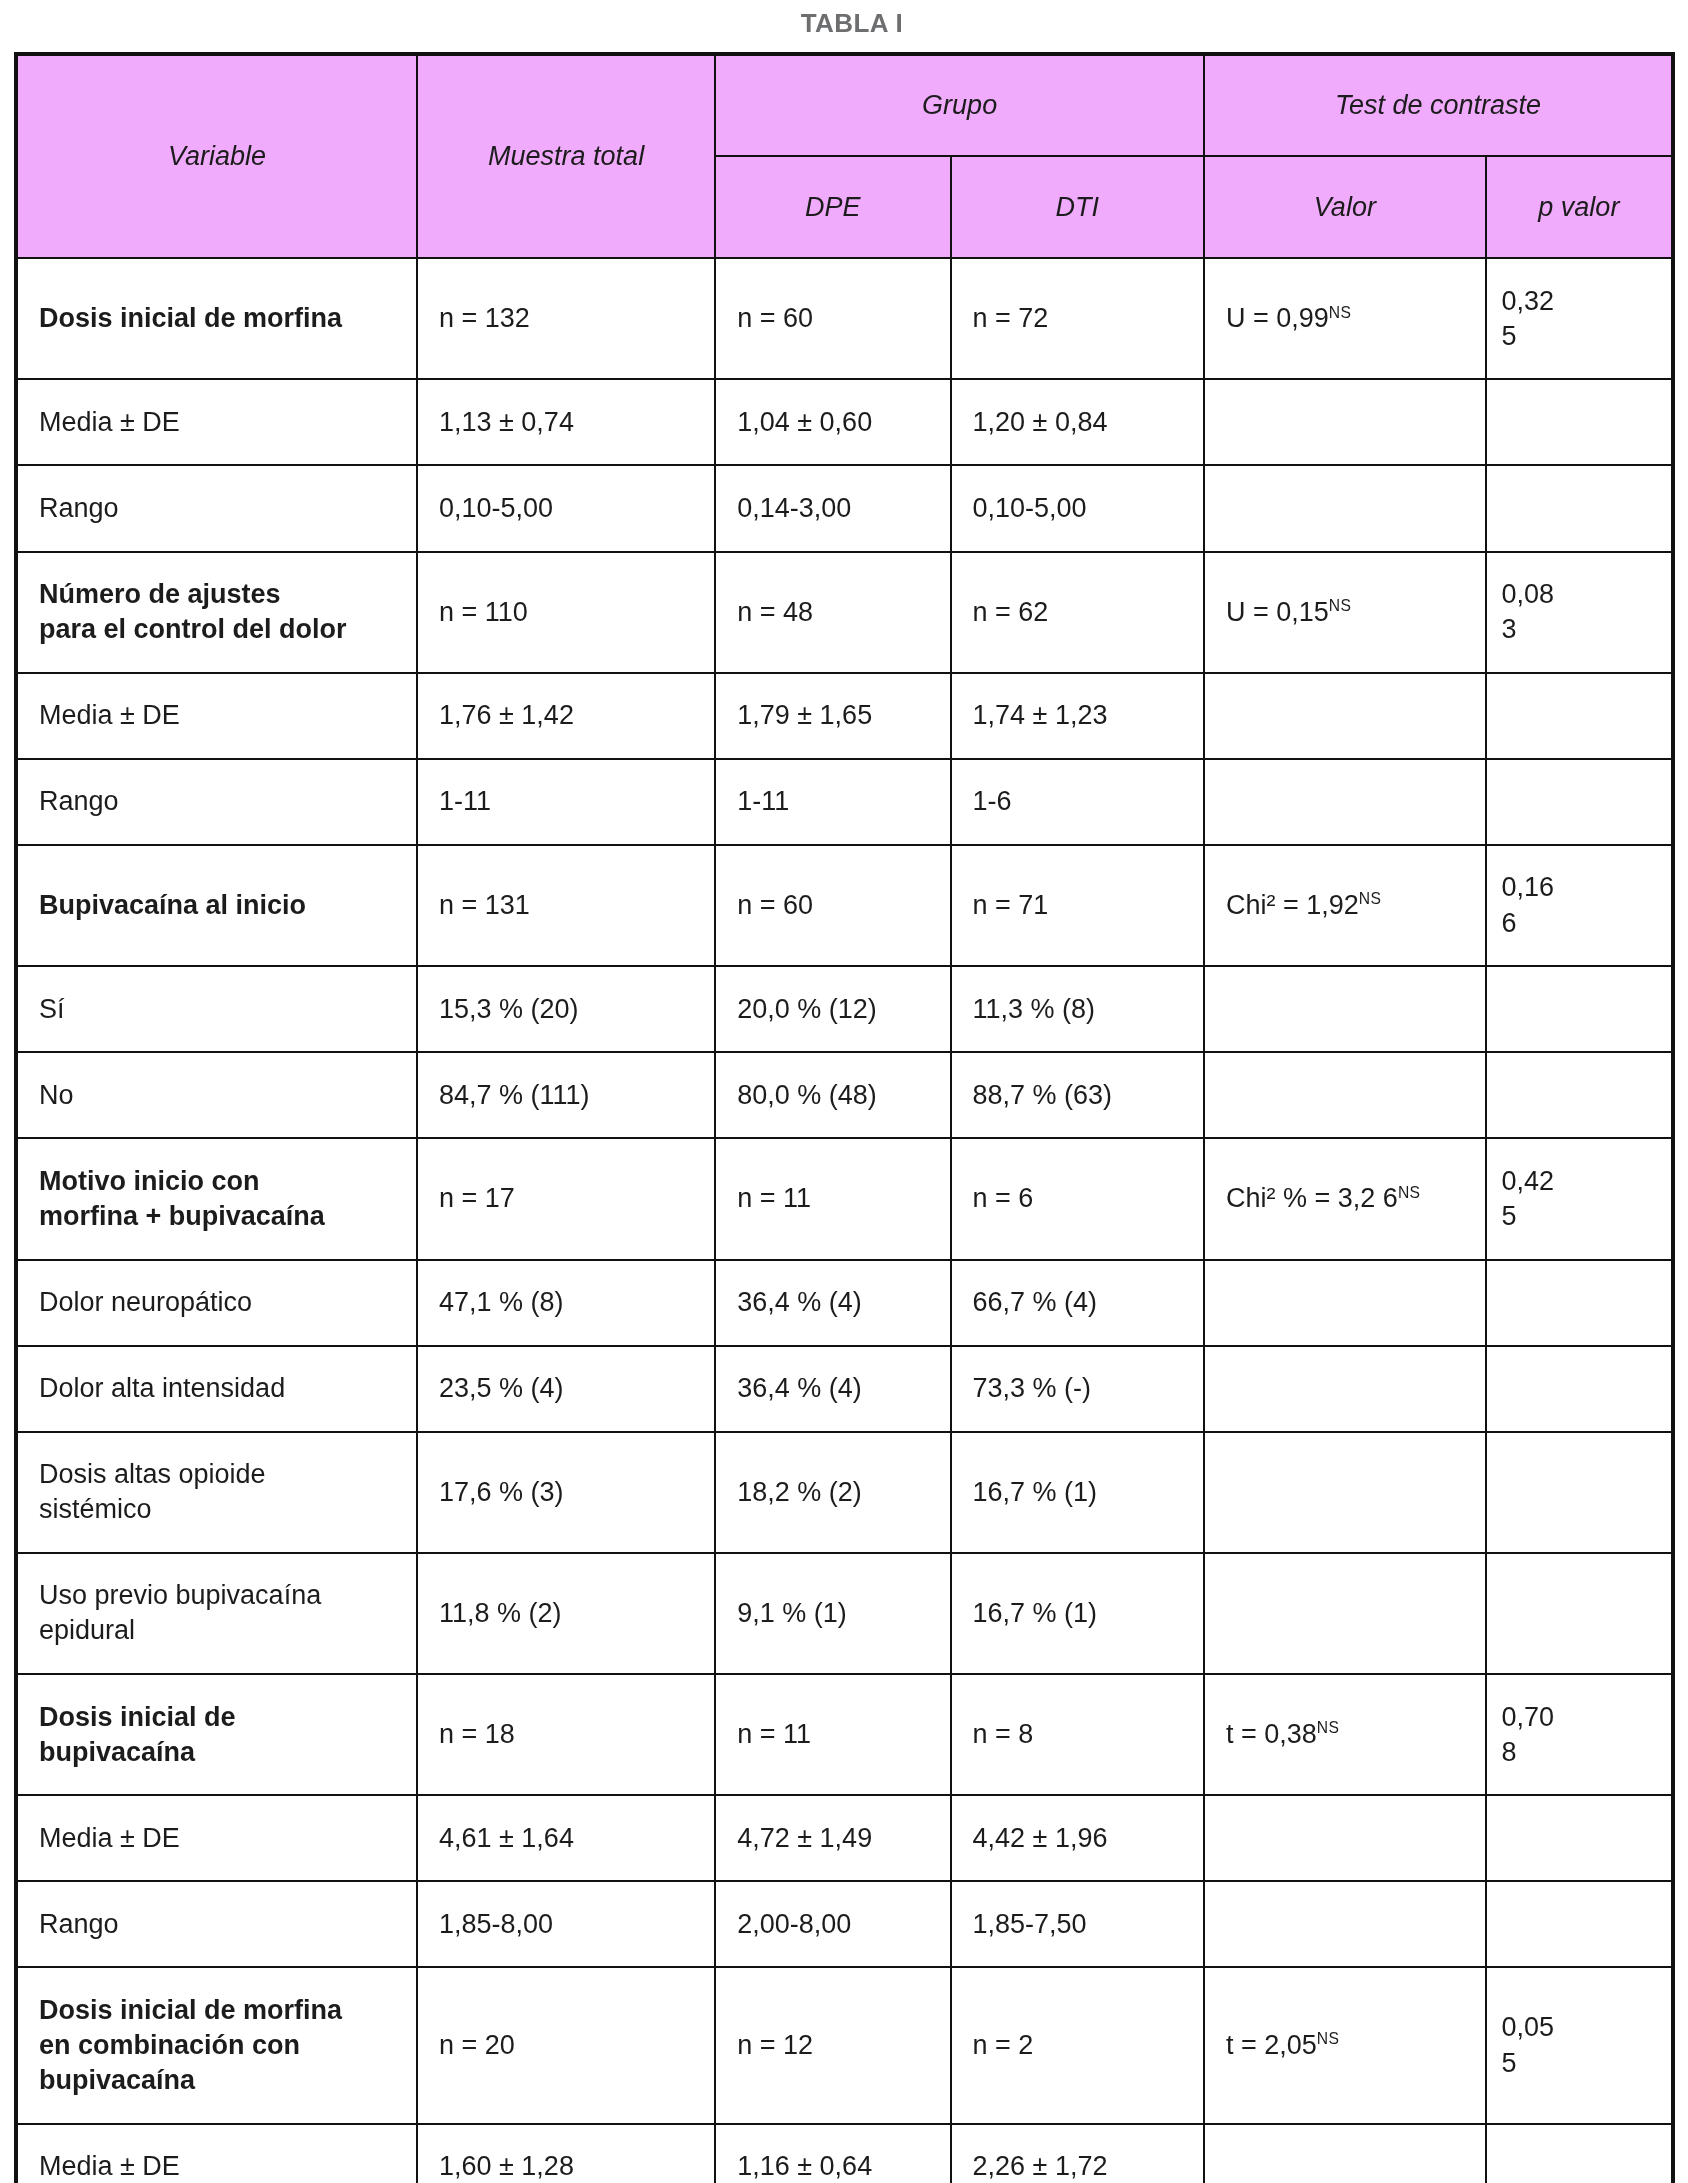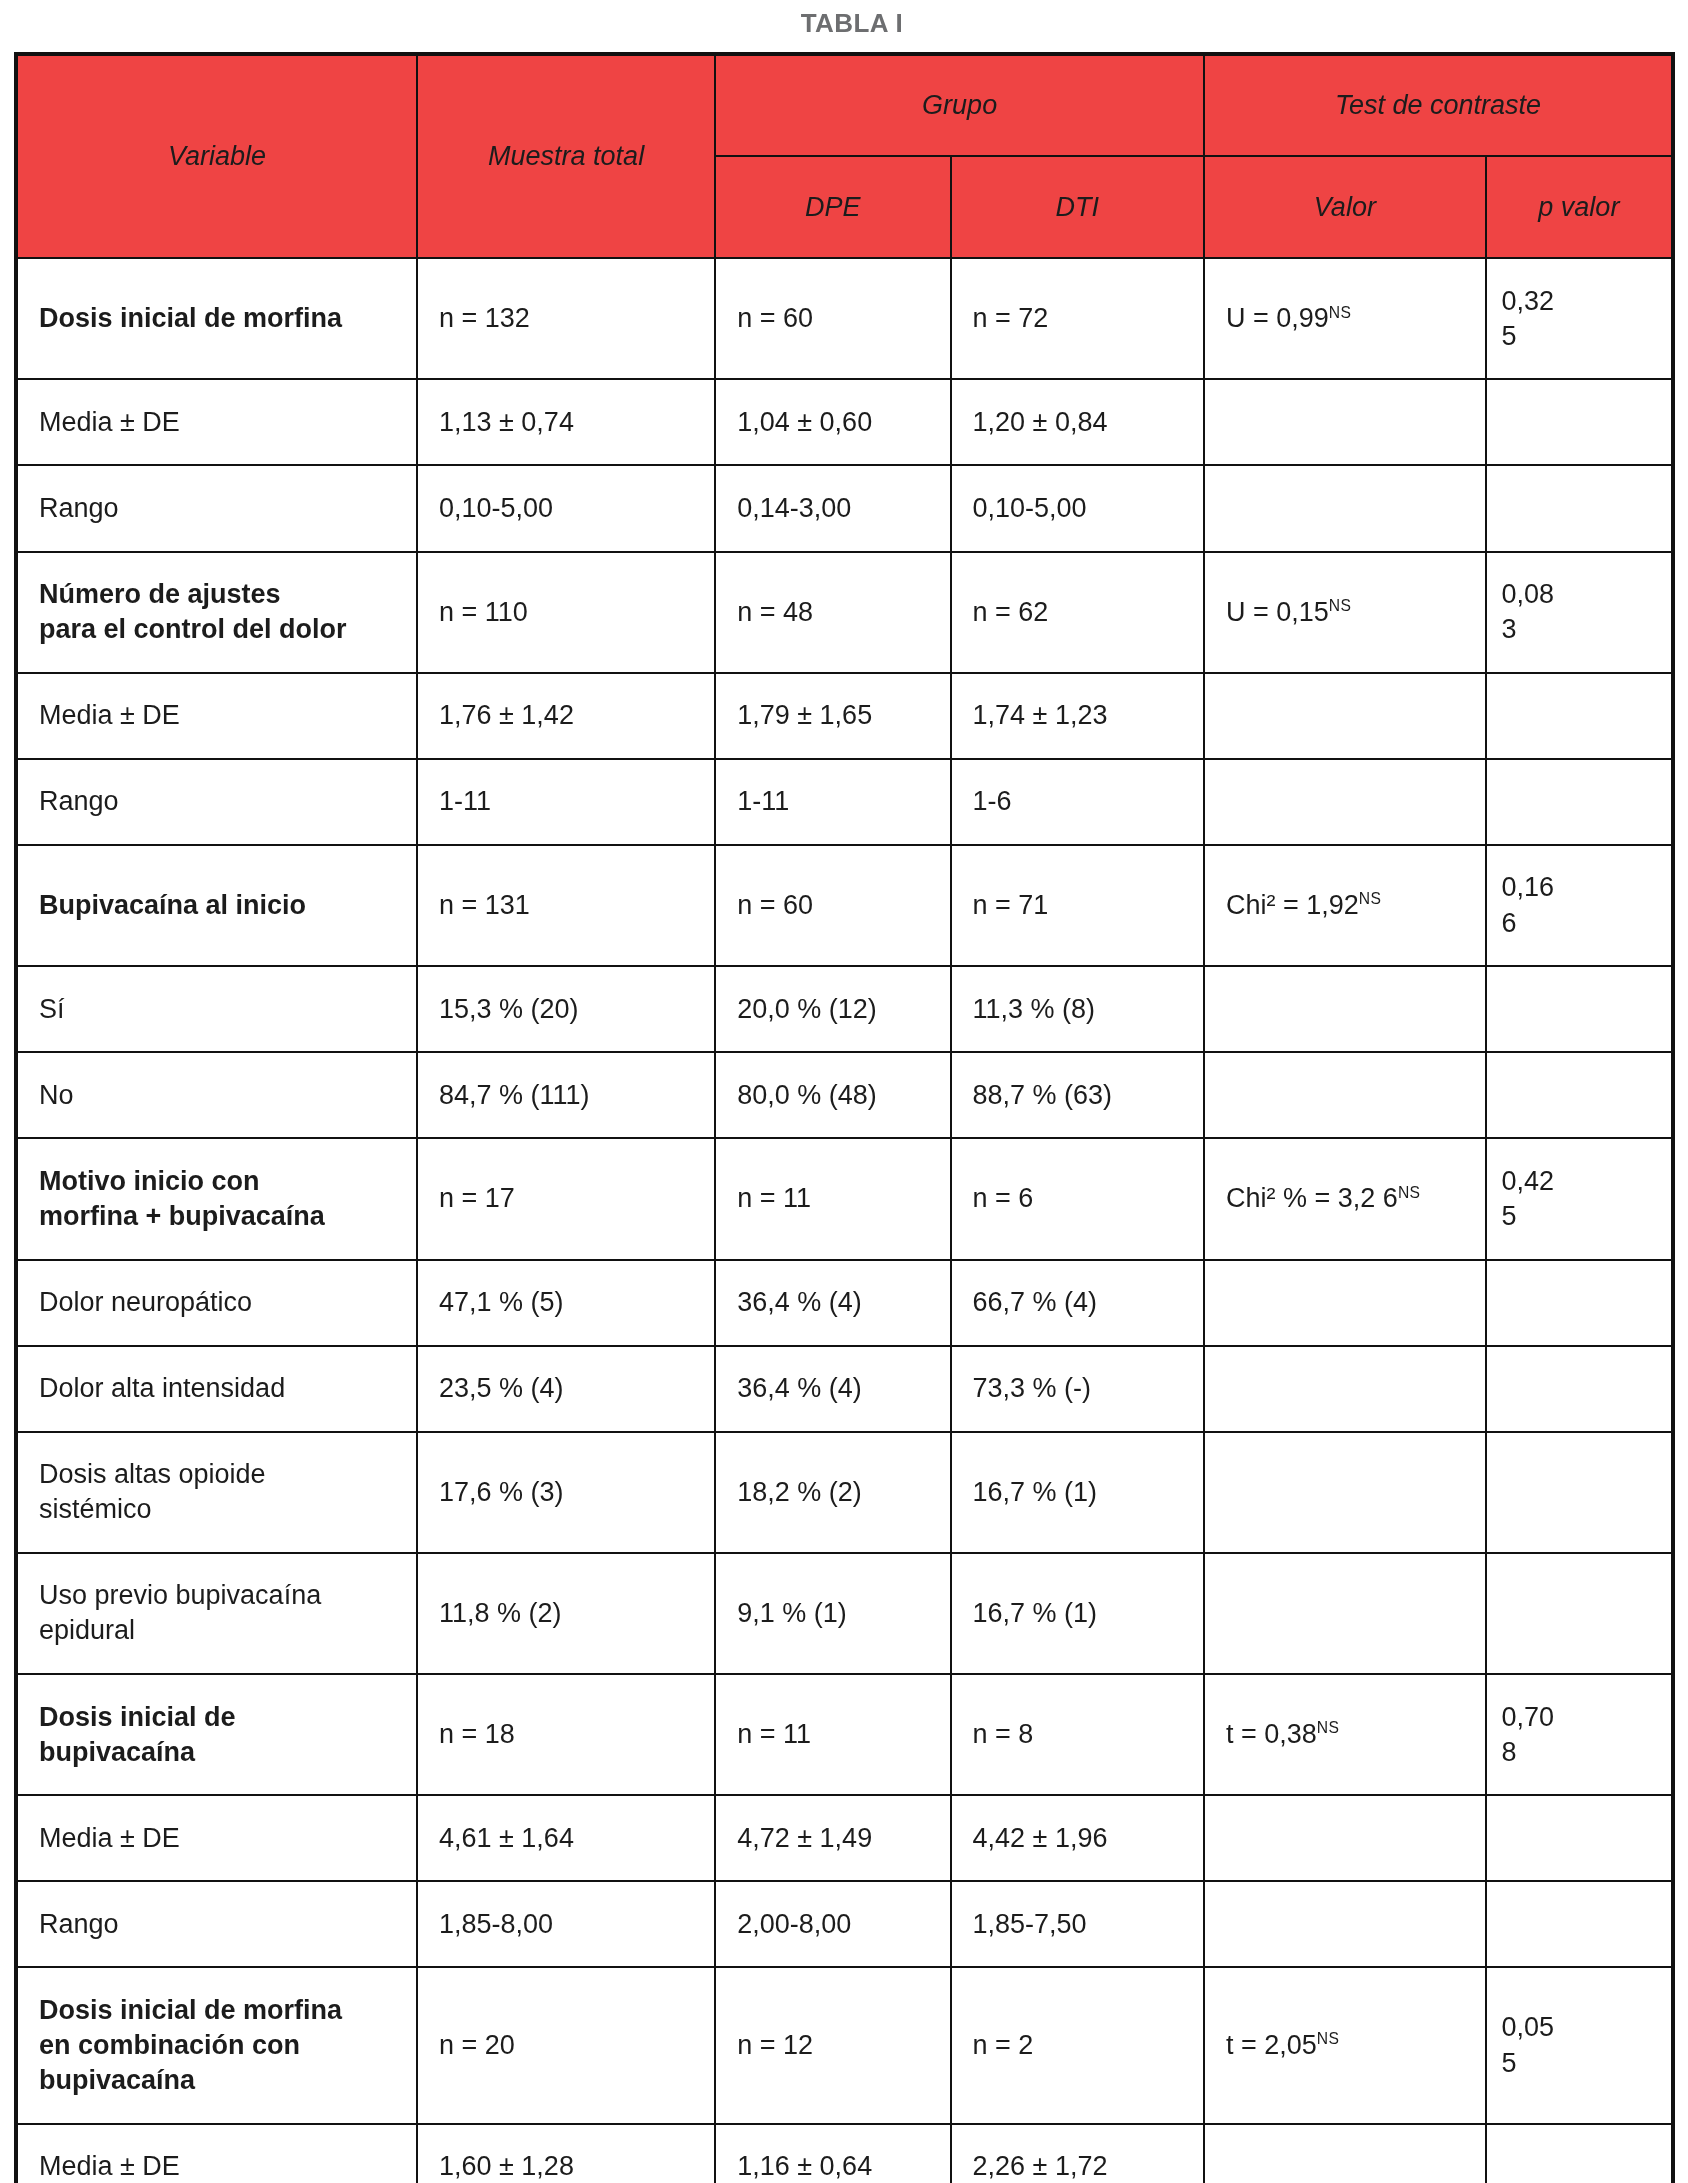--- a/index.html
+++ b/index.html
@@ -17,21 +17,21 @@
     width:1661px;margin:13px 0 0 14px;
     border:4.1px solid #111111;
   }
   table.main td, table.main th{
     border:2.4px solid #111111;
     vertical-align:middle;
     font-size:27px;line-height:1.3;
     overflow:hidden;
   }
   th.hdr{
-    background:#ef4444;font-style:italic;font-weight:normal;
+    background:#f0abfc;font-style:italic;font-weight:normal;
     text-align:center;padding:11.4px 6.5px;
   }
   tr.hdr-row-1{height:102px;}
   tr.hdr-row-2{height:102px;}
   td.c-label{
     text-align:left;padding:24.5px 14.7px 24.5px 21px;
     white-space:pre-line;
     margin-top:11px;
   }
   td.c-label.bold{font-weight:bold;}
@@ -154,21 +154,21 @@
 morfina + bupivacaína</td>
         <td class="c-val">n = 17</td>
         <td class="c-val">n = 11</td>
         <td class="c-val">n = 6</td>
         <td class="c-val"><span>Chi² % = 3,2 6</span><sup class="ns">NS</sup></td>
         <td class="c-val c-p">0,42
 5</td>
       </tr>
       <tr>
         <td class="c-label">Dolor neuropático</td>
-        <td class="c-val">47,1 % (5)</td>
+        <td class="c-val">47,1 % (8)</td>
         <td class="c-val">36,4 % (4)</td>
         <td class="c-val">66,7 % (4)</td>
         <td class="c-val"><span></span></td>
         <td class="c-val c-p"></td>
       </tr>
       <tr>
         <td class="c-label">Dolor alta intensidad</td>
         <td class="c-val">23,5 % (4)</td>
         <td class="c-val">36,4 % (4)</td>
         <td class="c-val">73,3 % (-)</td>

